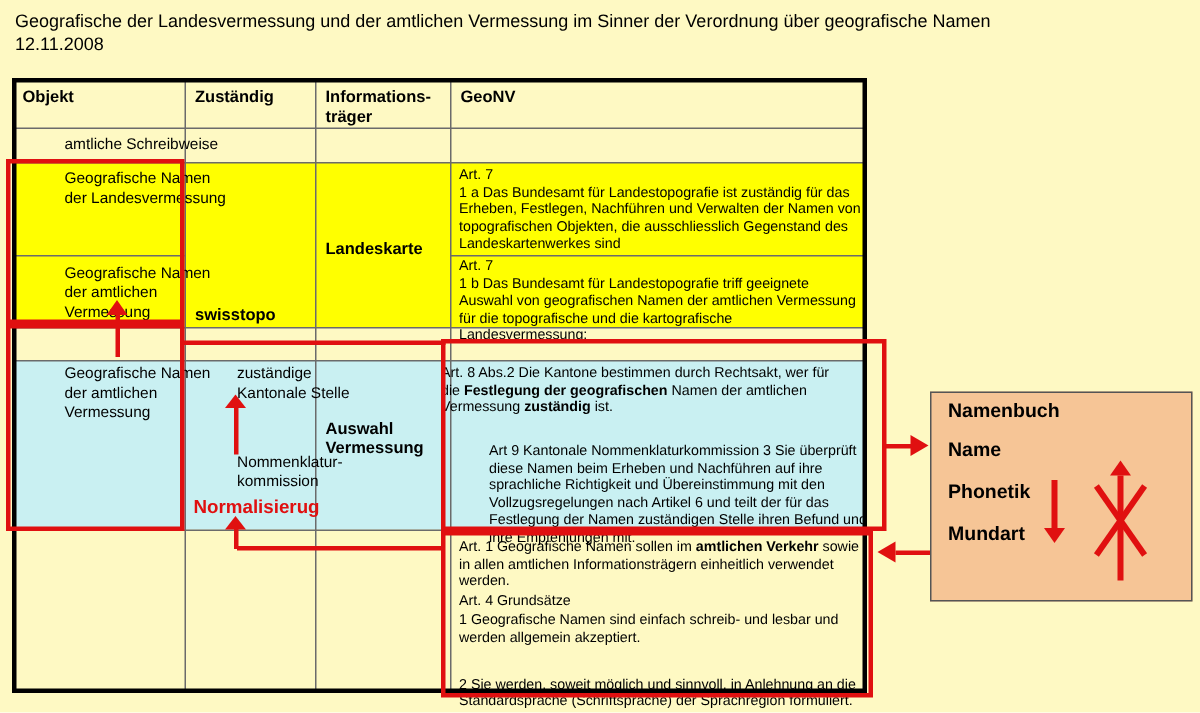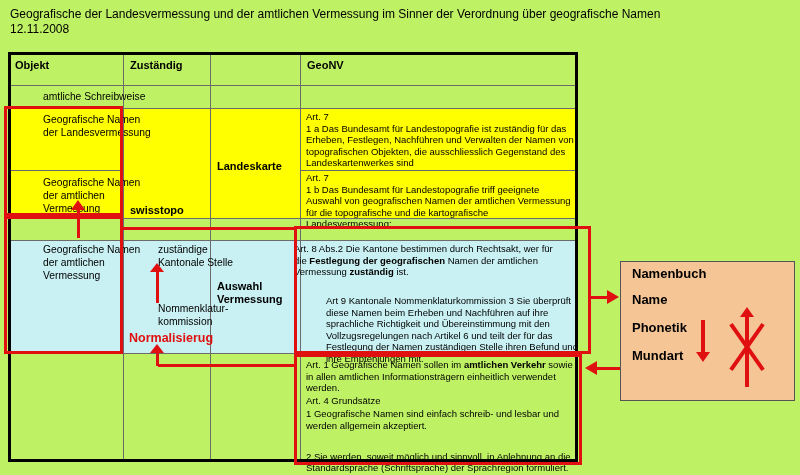--- a/index.html
+++ b/index.html
@@ -1,16 +1,16 @@
 <!DOCTYPE html>
 <html><head>
 <meta charset="utf-8">
 <style>
   html,body{margin:0;padding:0;background:#fff;}
-  .canvas{position:relative;width:800px;height:475px;background:#bef264;overflow:hidden;
+  .canvas{position:relative;width:800px;height:475px;background:#fef9c3;overflow:hidden;
           font-family:"Liberation Sans",sans-serif;color:#000;}
   .abs{position:absolute;}
   .pl{white-space:pre-line;}
   .b{font-weight:bold;}
   .t12{font-size:12px;line-height:15px;}
   .t11{font-size:11px;line-height:13px;}
   .t10{font-size:10.3px;line-height:13px;margin-left:28px;}
   .t9{font-size:9.5px;line-height:11.6px;}
   .stripe{position:absolute;left:8px;width:570px;}
   .yellow{background:#FFFF00;}
@@ -48,20 +48,22 @@
   <div class="gridh" style="top:218px;"></div>
   <div class="gridh" style="top:240px;"></div>
   <div class="gridh" style="top:353px;"></div>
   <div class="abs" style="left:8px;top:170px;width:115px;height:1px;background:#6b6b6b;"></div>
   <div class="abs" style="left:300px;top:170px;width:278px;height:1px;background:#6b6b6b;"></div>
 
   <div class="frame"></div>
 
   <div class="abs t11 b z3" style="left:15px;top:59px;">Objekt</div>
   <div class="abs t11 b z3" style="left:130px;top:59px;">Zuständig</div>
+  <div class="abs t11 b pl z3" style="left:217px;top:59px;">Informations-
+träger</div>
   <div class="abs t11 b z3" style="left:307px;top:59px;">GeoNV</div>
 
   <div class="abs t10 z3" style="left:15px;top:90px;">amtliche Schreibweise</div>
 
   <div class="abs t10 pl z3" style="left:15px;top:113px;">Geografische Namen
 der Landesvermessung</div>
   <div class="abs t10 pl z3" style="left:15px;top:176px;">Geografische Namen
 der amtlichen
 Vermessung</div>
   <div class="abs t11 b z3" style="left:130px;top:160px;margin-top:44px;">swisstopo</div>

